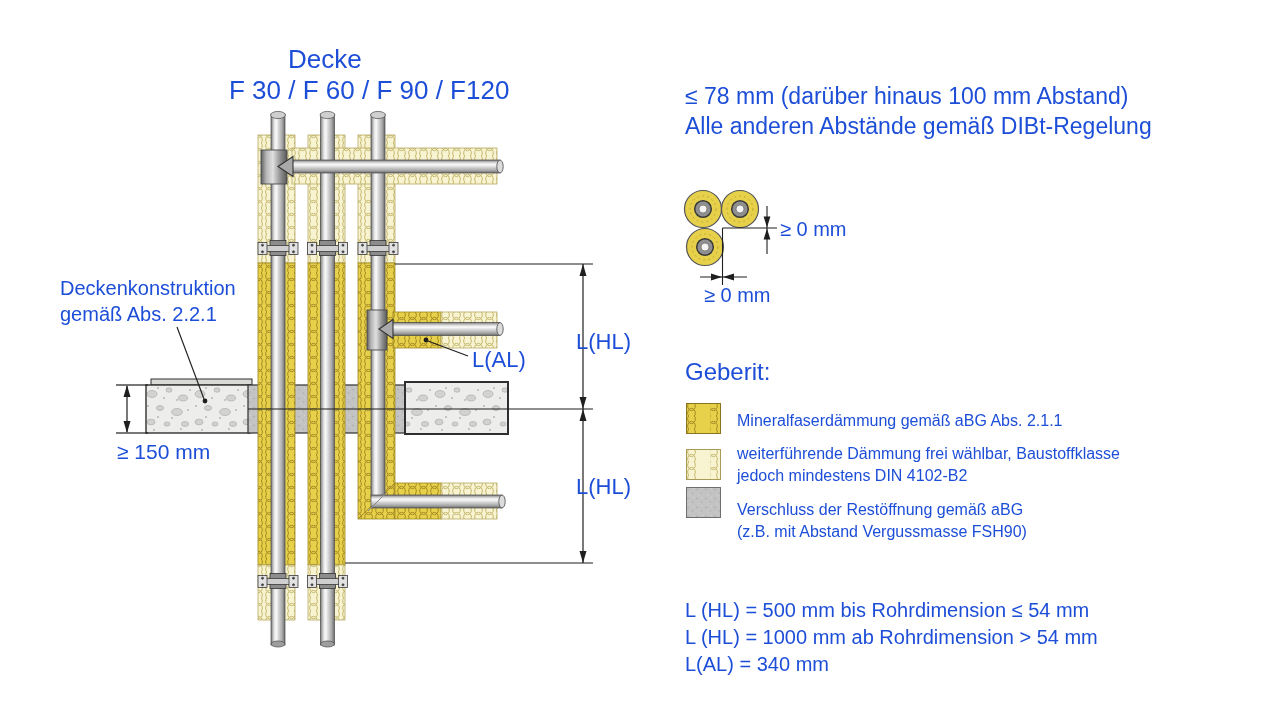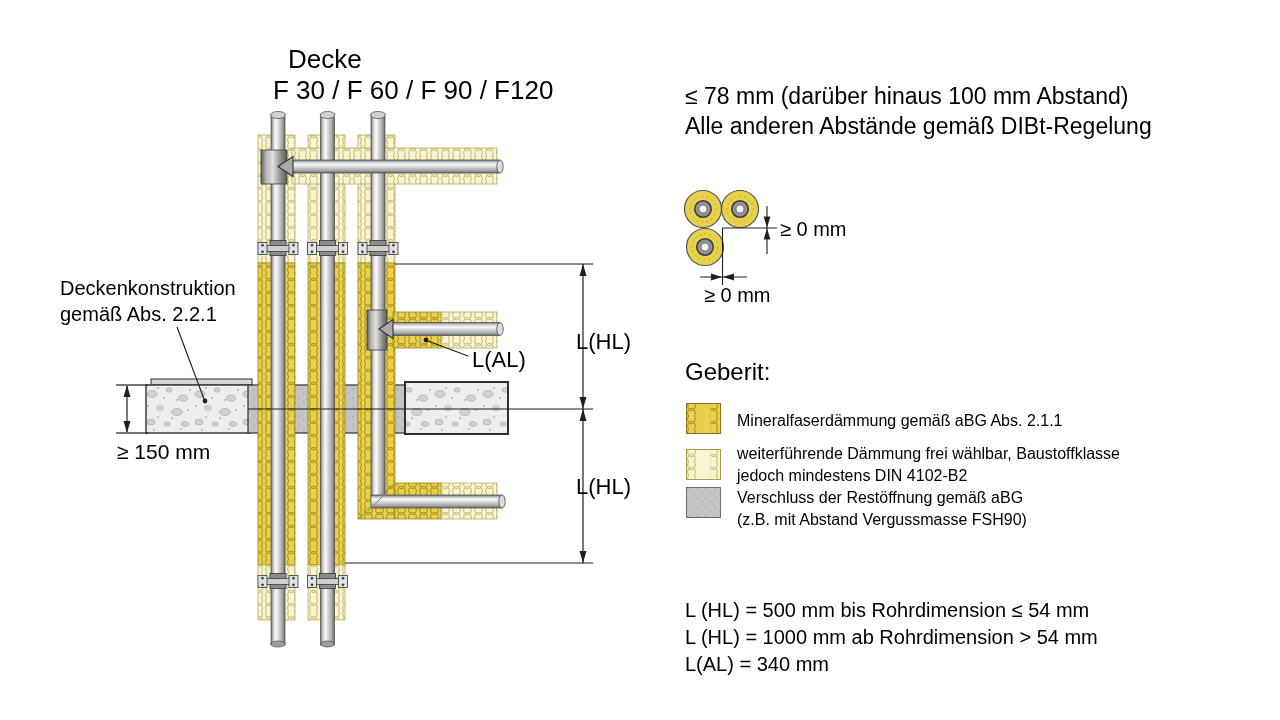--- a/index.html
+++ b/index.html
@@ -1,19 +1,19 @@
 <!DOCTYPE html>
 <html><head>
 <meta charset="utf-8">
 <style>
   html,body{margin:0;padding:0;background:#fff;}
   .stage{position:relative;width:1280px;height:720px;background:#ffffff;overflow:hidden;
          font-family:"Liberation Sans","DejaVu Sans",sans-serif;color:#222;}
   .stage svg.drawing{position:absolute;left:0;top:0;}
-  .t{position:absolute;white-space:nowrap;color:#000000;}
+  .t{position:absolute;white-space:nowrap;color:#1d4ed8;}
   .title{font-size:26px;}
   .note{font-size:23px;line-height:30px;}
   .decknote{font-size:20px;}
   .dim{font-size:21px;text-align:center;}
   .dimlbl{font-size:22px;}
   .zerolbl{font-size:20px;}
   .legende{font-size:24px;}
   .legtext{font-size:16px;line-height:22px;}
   .formula{font-size:20px;line-height:27px;}
   .swatch{position:absolute;}
@@ -277,21 +277,21 @@
   <rect x="0.5" y="0.5" width="34" height="30" fill="#f8f3d1"></rect>
   <rect x="0.5" y="0.5" width="10" height="30" fill="url(#insLight)"></rect>
   <rect x="24.5" y="0.5" width="10" height="30" fill="url(#insLight)"></rect>
   <rect x="0.5" y="0.5" width="34" height="30" fill="none" stroke="#a99b55" stroke-width="1"></rect>
 </svg>
 <svg class="swatch" style="left:686px;top:487px;" width="35" height="31">
   <rect x="0.5" y="0.5" width="34" height="30" fill="url(#grout)" stroke="#6e6e6e" stroke-width="1"></rect>
 </svg>
 
 <div class="t title" style="left:288px;top:44px;">Decke</div>
-<div class="t title" style="left:229px;top:75px;margin-left:44px;">F 30 / F 60 / F 90 / F120</div>
+<div class="t title" style="left:229px;top:75px;">F 30 / F 60 / F 90 / F120</div>
 
 <div class="t decknote" style="left:60px;top:277px;">Deckenkonstruktion</div>
 <div class="t decknote" style="left:60px;top:303px;text-align:center;">gemäß Abs. 2.2.1</div>
 <div class="t dim" style="left:117px;top:440px;">≥ 150 mm</div>
 
 <div class="t dimlbl" style="left:472px;top:347px;">L(AL)</div>
 <div class="t dimlbl" style="left:576px;top:329px;">L(HL)</div>
 <div class="t dimlbl" style="left:576px;top:474px;">L(HL)</div>
 
 <div class="t note" style="left:685px;top:81px;">
@@ -302,21 +302,21 @@
 <div class="t zerolbl" style="left:780px;top:218px;">≥ 0 mm</div>
 <div class="t zerolbl" style="left:704px;top:284px;">≥ 0 mm</div>
 
 <div class="t legende" style="left:685px;top:358px;">Geberit:</div>
 
 <div class="t legtext" style="left:737px;top:410px;">Mineralfaserdämmung gemäß aBG Abs. 2.1.1</div>
 <div class="t legtext" style="left:737px;top:443px;">
   <div>weiterführende Dämmung frei wählbar, Baustoffklasse</div>
   <div>jedoch mindestens DIN 4102-B2</div>
 </div>
-<div class="t legtext" style="left:737px;top:487px;">
+<div class="t legtext" style="left:737px;top:499px;">
   <div>Verschluss der Restöffnung gemäß aBG</div>
   <div>(z.B. mit Abstand Vergussmasse FSH90)</div>
 </div>
 
 <div class="t formula" style="left:685px;top:597px;">
   <div>L (HL) = 500 mm bis Rohrdimension ≤ 54 mm</div>
   <div>L (HL) = 1000 mm ab Rohrdimension &gt; 54 mm</div>
   <div>L(AL) = 340 mm</div>
 </div>
 

